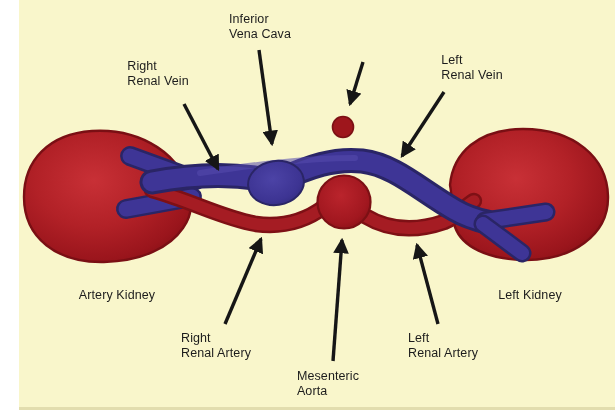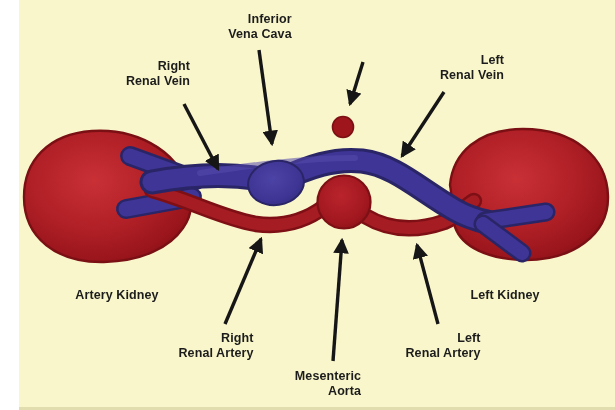--- a/index.html
+++ b/index.html
@@ -15,29 +15,29 @@
     position:absolute; left:0; top:0; width:19px; height:410px;
     background:var(--margin);
   }
   .bottom-edge{
     position:absolute; left:19px; right:0; bottom:0; height:3px;
     background:#E2DDAE;
   }
   svg.art{position:absolute; left:0; top:0;}
   .lbl{
     position:absolute; transform:translateX(-50%);
-    color:var(--text); font-weight:bold; font-size:12.5px; line-height:14.5px;
-    text-align:right; white-space:pre-line; letter-spacing:.1px;
+    color:var(--text); font-weight:normal; font-size:12.5px; line-height:14.5px;
+    text-align:left; white-space:pre-line; letter-spacing:.1px;
   }
   .lbl-ivc{left:260px; top:12px;}
   .lbl-sma{left:374px; top:8px;}
   .lbl-rrv{left:158px; top:59px;}
   .lbl-lrv{left:472px; top:53px;}
   .lbl-rk {left:117px; top:288px;}
-  .lbl-lk {left:505px; top:288px;}
+  .lbl-lk {left:530px; top:288px;}
   .lbl-rra{left:216px; top:331px;}
   .lbl-aa {left:328px; top:369px;}
   .lbl-lra{left:443px; top:331px;}
   .arrow{stroke:var(--arrow); stroke-width:3.4; fill:none;}
   .ah{fill:var(--arrow);}
 </style>
 </head>
 <body>
 
 <div class="stage">

